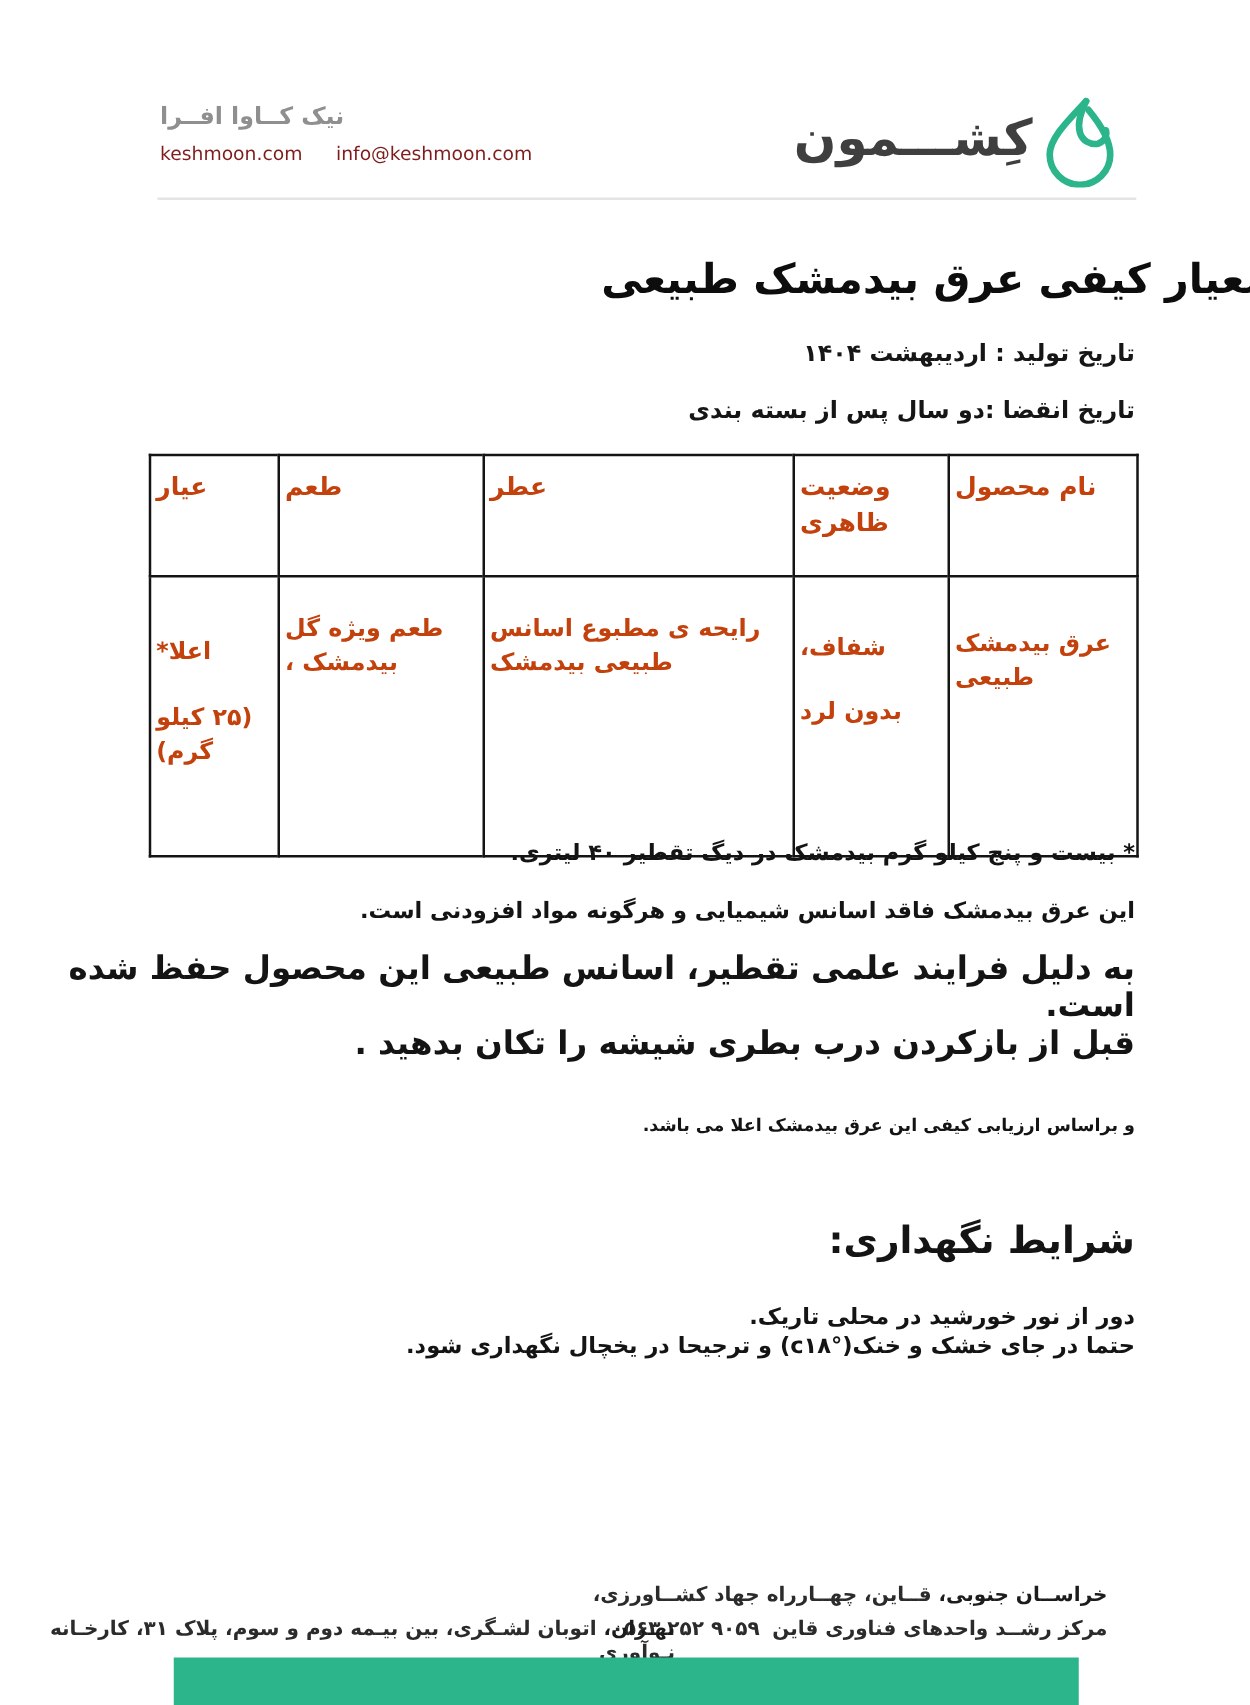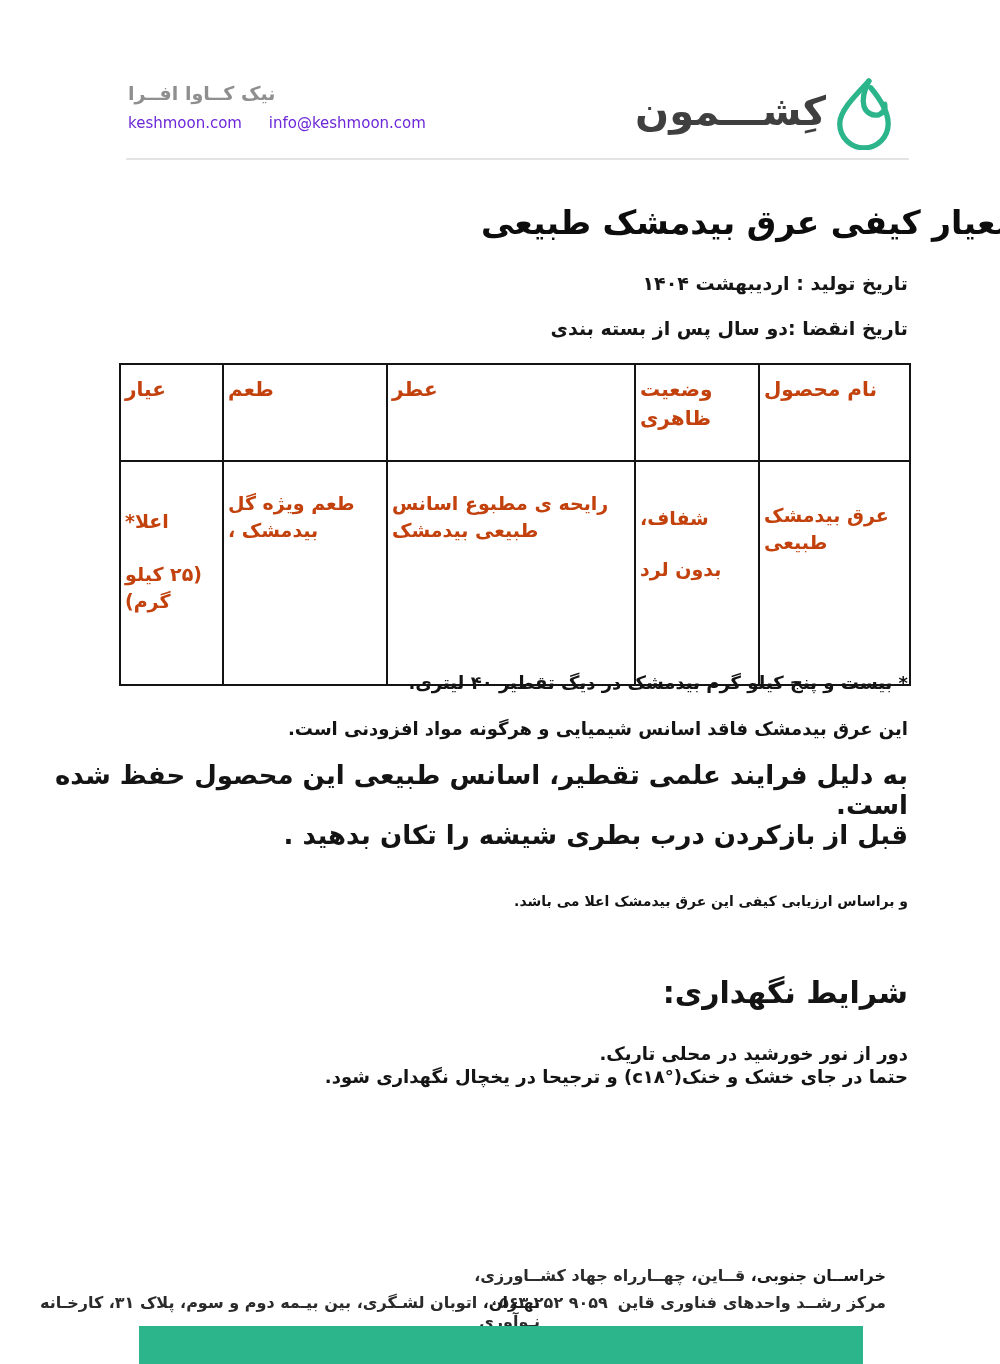--- a/index.html
+++ b/index.html
@@ -3,21 +3,21 @@
 <meta charset="utf-8">
 <style>
   html,body{margin:0;padding:0;background:#fff;}
   .page{
     position:relative;width:1000px;height:1364px;background:#ffffff;
     font-family:"DejaVu Sans",sans-serif;overflow:hidden;direction:rtl;margin-left:16px;
   }
   
   .company{position:absolute;left:112px;top:82px;font-size:19px;font-weight:700;
     color:#8f8f8f;direction:rtl;letter-spacing:.5px;}
-  .contact{position:absolute;left:112px;top:114px;font-size:15px;color:#6d28d9;direction:ltr;}
+  .contact{position:absolute;left:112px;top:114px;font-size:15px;color:#7f1d1d;direction:ltr;}
   .contact .mail{margin-left:22px;}
   .logo-word{position:absolute;right:190px;top:88px;font-size:40px;font-weight:700;
     color:#3f3f3f;direction:rtl;}
   .logo-icon{position:absolute;right:122px;top:76px;width:62px;height:74px;}
   .divider{position:absolute;left:110px;right:107px;top:158px;height:2px;background:#e4e4e4;}
   
   .title{position:absolute;left:0;right:0;top:203px;
     font-size:33px;font-weight:800;color:#0d0d0d;margin:0;}
   .dateline{position:absolute;right:108px;font-size:19px;font-weight:700;color:#161616;}
   .d1{top:272px;} .d2{top:317px;}

